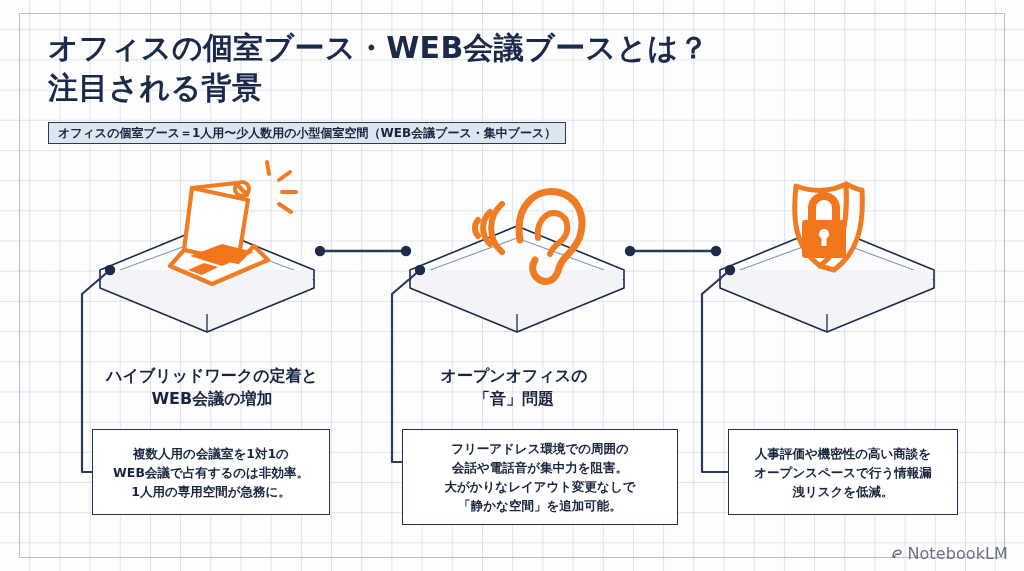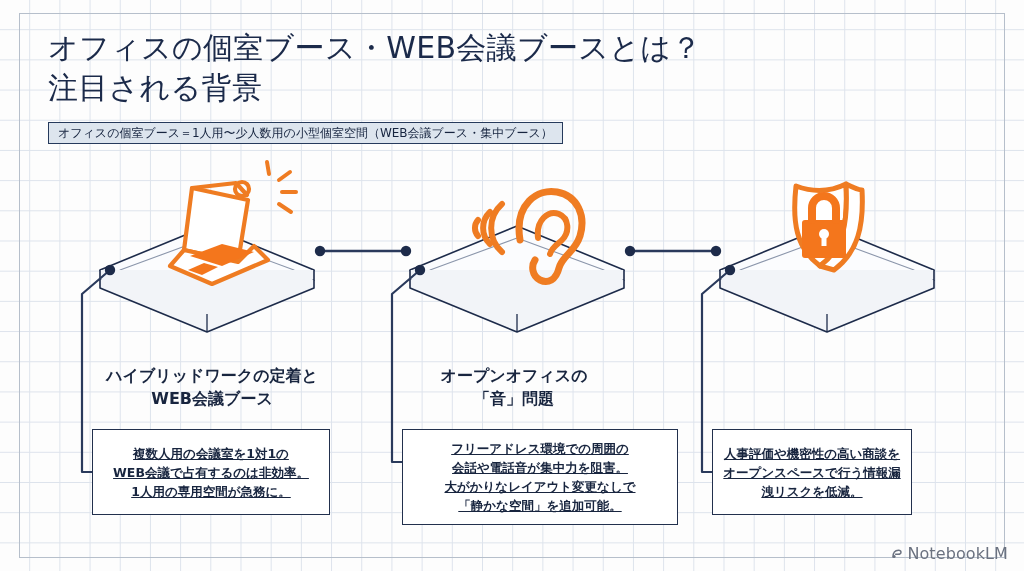--- a/index.html
+++ b/index.html
@@ -40,40 +40,40 @@
   }
 
   
   #title {
     position: absolute;
     left: 48px;
     top: 28px;
     width: 760px;
     color: #1b2a4a;
     font-size: 30px;
-    font-weight: normal;
+    font-weight: bold;
     line-height: 1.33;
     letter-spacing: 0.3px;
     white-space: pre-line;
   }
 
   #subtitle-banner {
     position: absolute;
     left: 48px;
     top: 122px;
     height: 22px;
     padding: 0 9px;
     display: flex;
     align-items: center;
     background: #dde5ee;
     border: 1.2px solid #263a5c;
     box-sizing: border-box;
     color: #16243f;
     font-size: 12px;
-    font-weight: normal;
+    font-weight: bold;
     white-space: nowrap;
   }
 
   
   .col-heading {
     position: absolute;
     top: 365px;
     width: 300px;
     text-align: center;
     color: #18253f;
@@ -91,21 +91,20 @@
     color: #18253f;
     font-size: 12.5px;
     font-weight: bold;
     line-height: 1.52;
     text-align: center;
     display: flex;
     align-items: center;
     justify-content: center;
     white-space: pre-line;
     padding: 16px 8px;
-    text-decoration: underline;
   }
 
   
   .platform {
     position: absolute;
     width: 230px;
     height: 118px;
   }
   .platform svg { display: block; }
 
@@ -280,34 +279,34 @@
   </div>
 
   <div class="leader" style="left:692px; top:262px; width:50px; height:216px;">
     <svg width="50" height="216" viewBox="0 0 50 216">
       <path d="M38 8 L10 32 L10 210 L40 210" fill="none" stroke="#2a3a5c" stroke-width="2.2" stroke-linejoin="round"></path>
       <circle cx="38" cy="8" r="5.2" fill="#1d2b4a"></circle>
     </svg>
   </div>
 
   <div class="col-heading" style="left:62px;">ハイブリッドワークの定着と
-WEB会議ブース</div>
+WEB会議の増加</div>
   <div class="col-heading" style="left:364px;">オープンオフィスの
 「音」問題</div>
 
   <div class="body-box" style="left:92px; top:429px; width:238px; height:86px;">複数人用の会議室を1対1の
 WEB会議で占有するのは非効率。
 1人用の専用空間が急務に。</div>
 
   <div class="body-box" style="left:402px; top:429px; width:276px; height:96px;">フリーアドレス環境での周囲の
 会話や電話音が集中力を阻害。
 大がかりなレイアウト変更なしで
 「静かな空間」を追加可能。</div>
 
-  <div class="body-box" style="left:712px; top:429px; width:200px; height:86px;">人事評価や機密性の高い商談を
+  <div class="body-box" style="left:728px; top:429px; width:230px; height:86px;">人事評価や機密性の高い商談を
 オープンスペースで行う情報漏
 洩リスクを低減。</div>
 
   <div id="watermark">
     <span>
       <svg width="12" height="12" viewBox="0 0 12 12">
         <path d="M2 9 C2 4.5 4.2 2.2 7.4 2.2 C9 2.2 10 3 10 4.2 C10 5.6 8.6 6.3 7 6.3 L4.6 6.3" fill="none" stroke="#6b7280" stroke-width="1.4" stroke-linecap="round"></path>
         <circle cx="3.1" cy="8.6" r="1.5" fill="#6b7280"></circle>
       </svg>
     </span>

